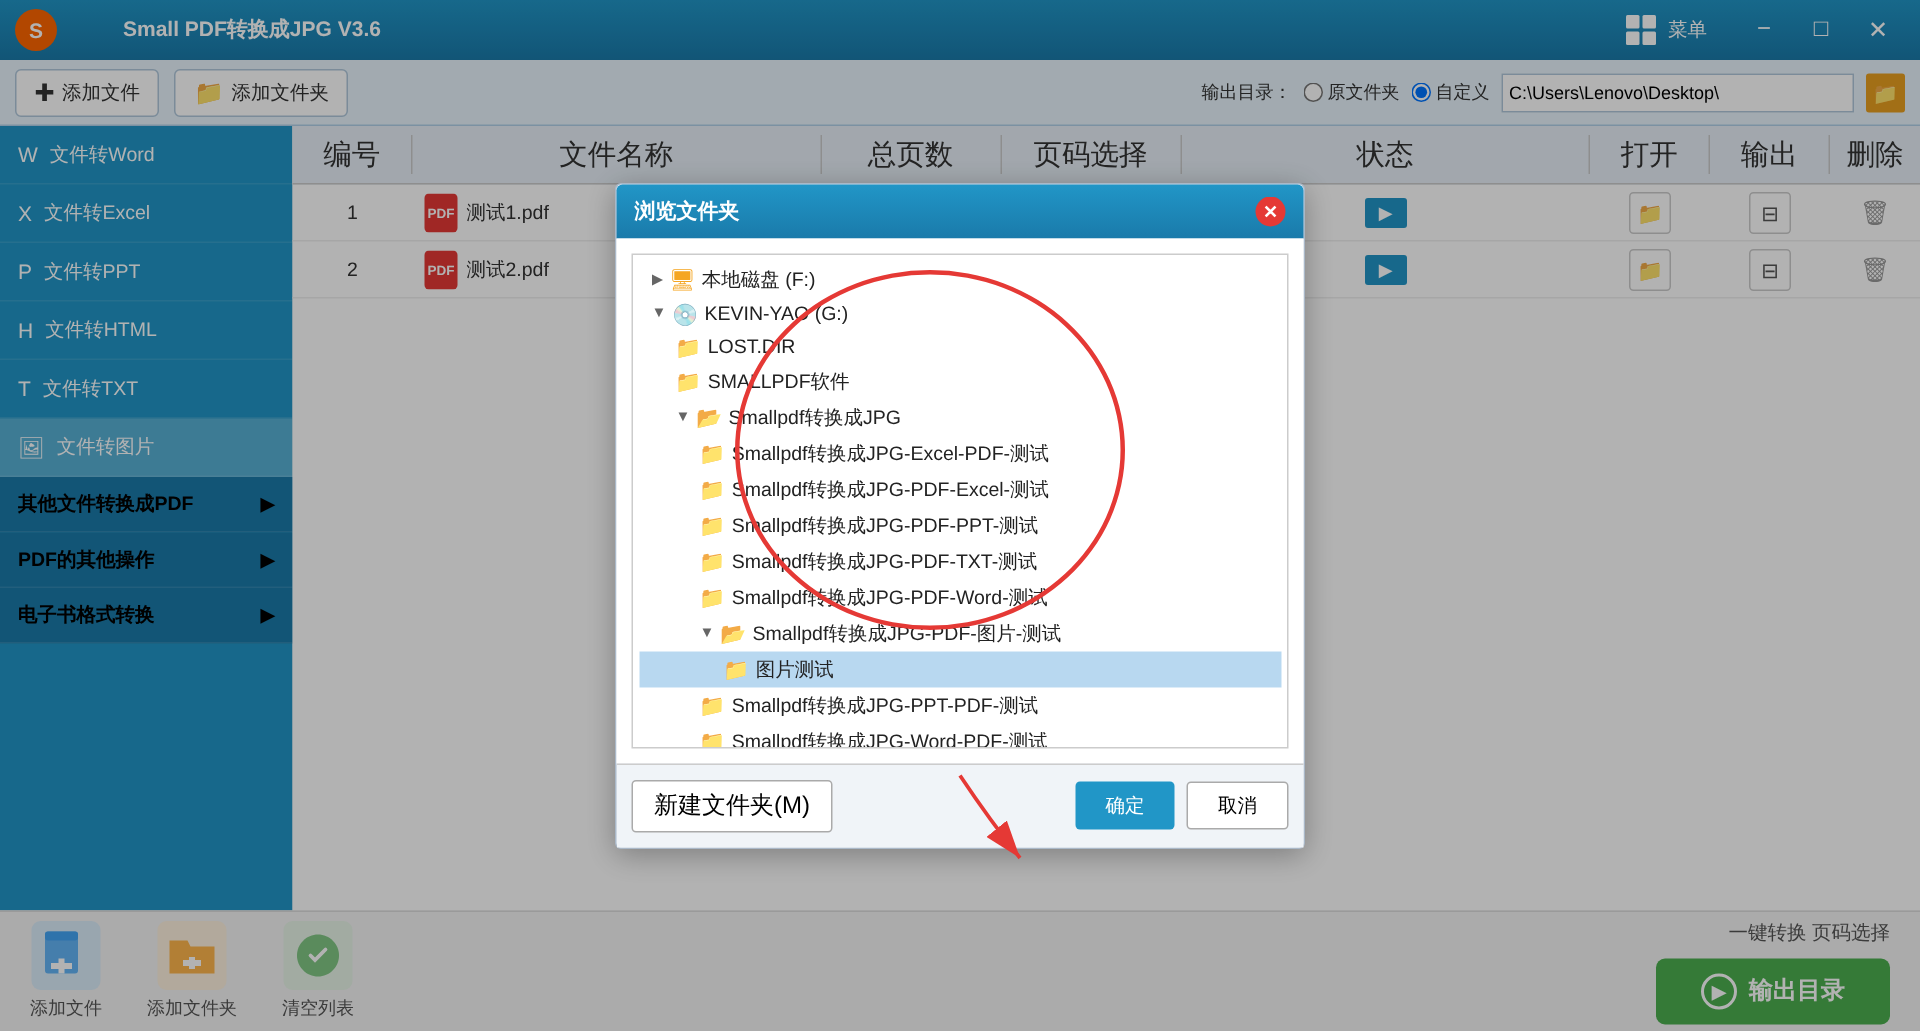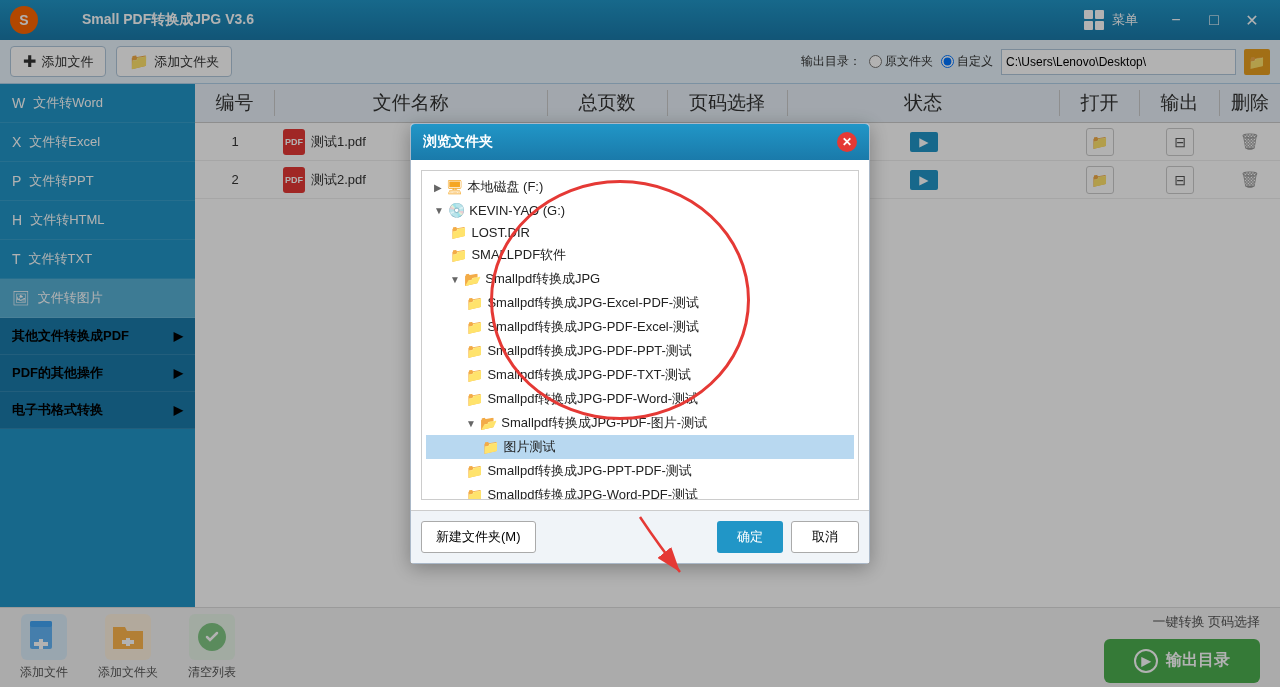--- a/index.html
+++ b/index.html
@@ -338,21 +338,21 @@
       justify-content: space-between;
       align-items: center;
       border-top: 1px solid #ccc;
     }
     .dialog-footer .new-folder-btn {
       padding: 6px 14px;
       background: white;
       border: 1px solid #aaa;
       border-radius: 3px;
       cursor: pointer;
-      font-size: 13px;
+      font-size: 16px;
     }
     .dialog-footer .btn-group {
       display: flex; gap: 8px;
     }
     .dialog-footer .confirm-btn {
       padding: 6px 20px;
       background: #2196c7;
       color: white;
       border: none;
       border-radius: 3px;

